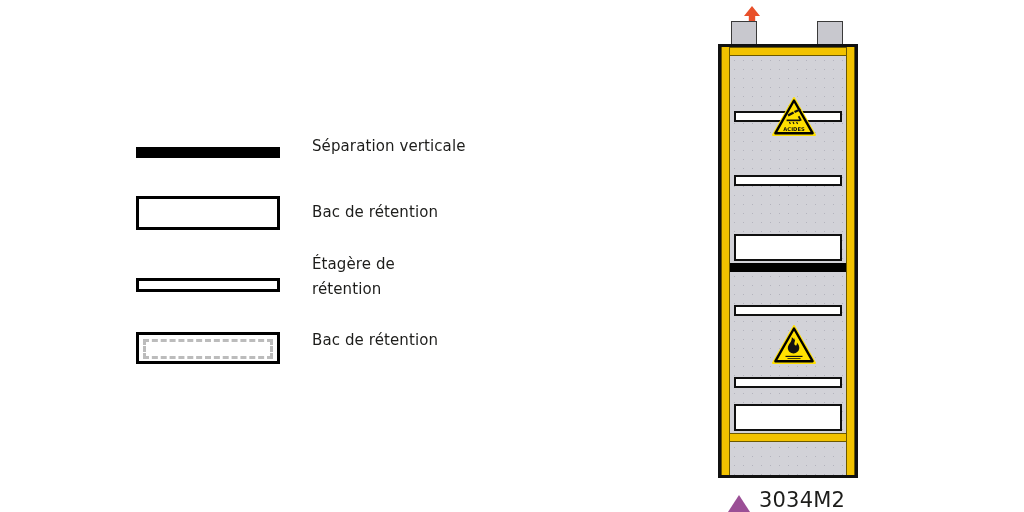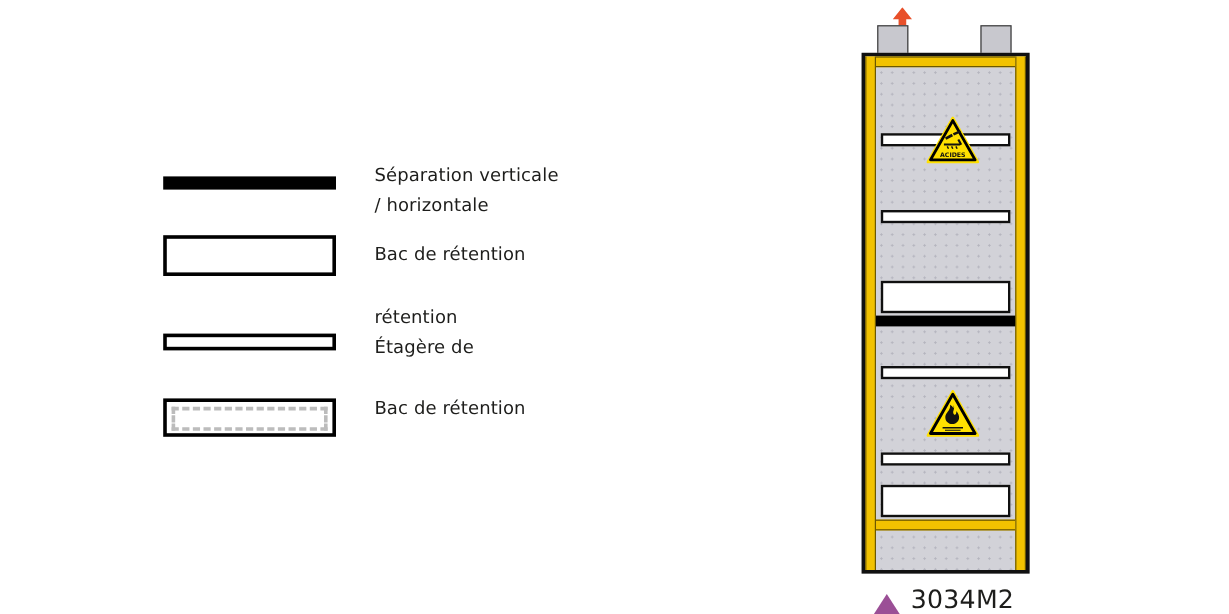--- a/index.html
+++ b/index.html
@@ -227,40 +227,39 @@
 <body>
 
 <div id="legend">
 
   <div class="legend-row" style="top:14px;">
     <div class="swatch-wrap" style="top:5px;">
       <div class="sw-separation"></div>
     </div>
     <div class="legend-label" style="top:-8px;">
       <div>Séparation verticale</div>
-      <div>/ horizontale</div>
     </div>
   </div>
 
   <div class="legend-row" style="top:68px;">
     <div class="swatch-wrap" style="top:0px;">
       <div class="sw-bac"></div>
     </div>
     <div class="legend-label" style="top:4px;">
       <div>Bac de rétention</div>
     </div>
   </div>
 
   <div class="legend-row" style="top:142px;">
     <div class="swatch-wrap" style="top:8px;">
       <div class="sw-etagere"></div>
     </div>
     <div class="legend-label" style="top:-18px;">
+      <div>Étagère de</div>
       <div>rétention</div>
-      <div>Étagère de</div>
     </div>
   </div>
 
   <div class="legend-row" style="top:204px;">
     <div class="swatch-wrap" style="top:0px;">
       <div class="sw-caillebotis">
         <div class="grate"></div>
       </div>
     </div>
     <div class="legend-label" style="top:-4px;">

